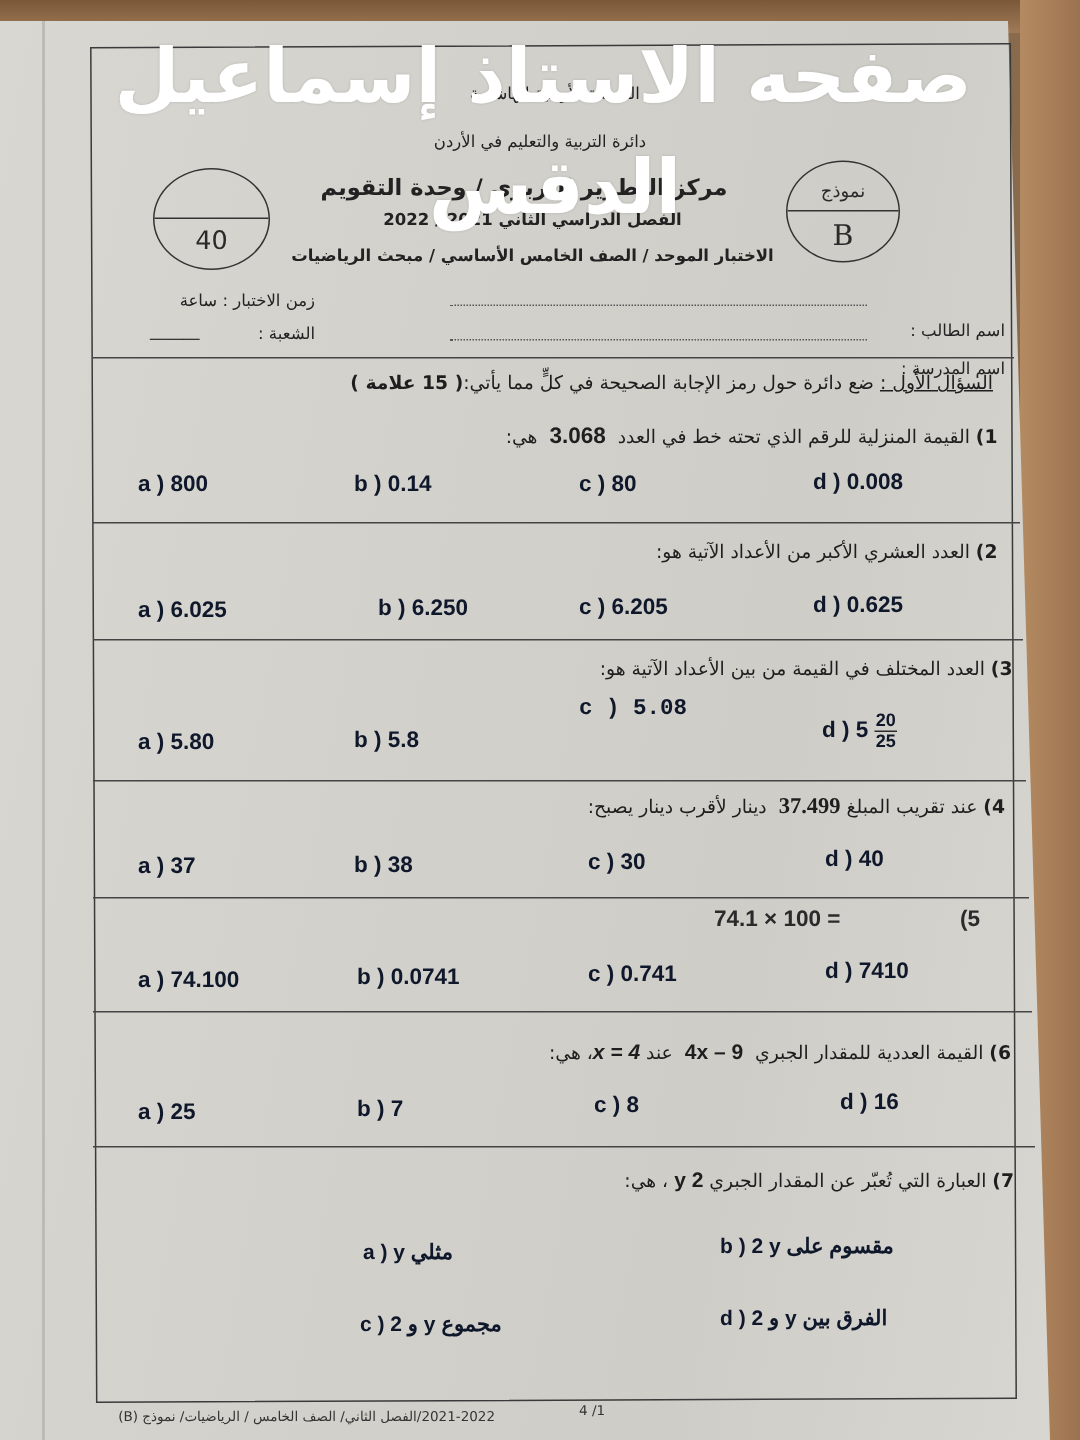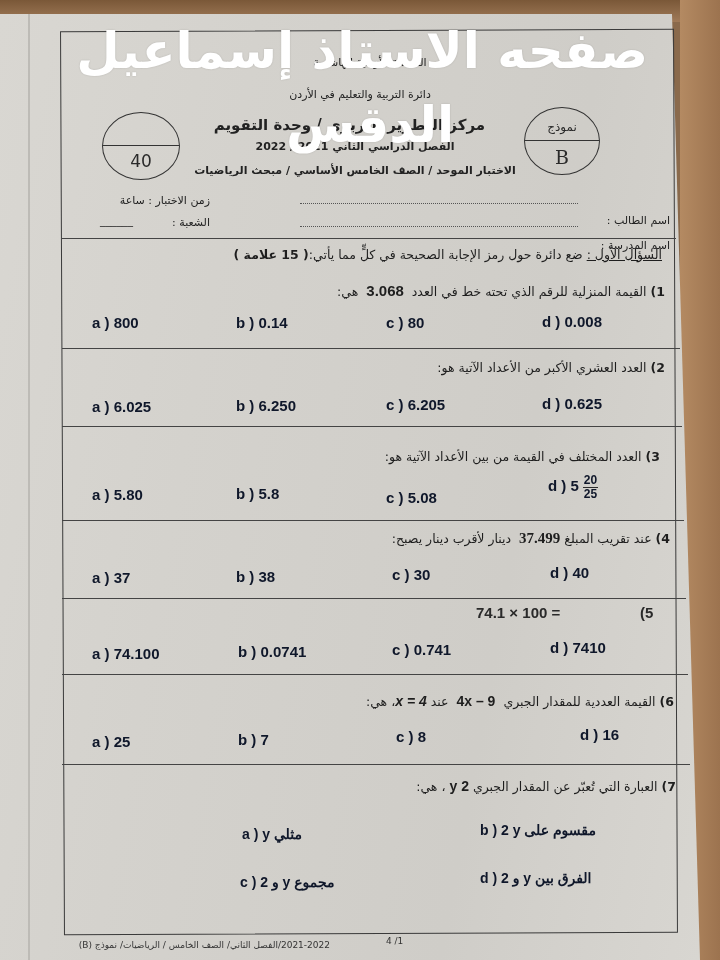--- a/index.html
+++ b/index.html
@@ -102,31 +102,31 @@
 <div class="opt" style="left:92px; top:314px;">a ) 800</div>
 <div class="opt" style="left:236px; top:314px;">b )  0.14</div>
 <div class="opt" style="left:386px; top:314px;">c )  80</div>
 <div class="opt" style="left:542px; top:313px;">d ) 0.008</div>
 <div class="sep" style="left:62px; top:348px; width:618px;"></div>
 
 <div class="abs q-text ar" style="left:300px; top:360px; width:365px;">
   <b>2)</b> <span>العدد العشري الأكبر من الأعداد الآتية هو:</span>
 </div>
 <div class="opt" style="left:92px; top:398px;">a ) 6.025</div>
-<div class="opt" style="left:236px; top:397px;">b )  6.250</div>
+<div class="opt" style="left:252px; top:397px;">b )  6.250</div>
 <div class="opt" style="left:386px; top:396px;">c )  6.205</div>
 <div class="opt" style="left:542px; top:395px;">d ) 0.625</div>
 <div class="sep" style="left:62px; top:426px; width:620px;"></div>
 
-<div class="abs q-text ar" style="left:272px; top:438px; width:388px;margin-top:11px;">
+<div class="abs q-text ar" style="left:287px; top:438px; width:388px;">
   <b>3)</b> <span>العدد المختلف في القيمة من بين الأعداد الآتية هو:</span>
 </div>
 <div class="opt" style="left:92px; top:486px;">a ) 5.80</div>
 <div class="opt" style="left:236px; top:485px;">b )  5.8</div>
-<div class="opt" style="left:386px; top:489px;">c )  5.08</div>
+<div class="opt" style="left:386px; top:464px;font-family:Liberation Mono, monospace;">c )  5.08</div>
 <div class="opt" style="left:548px; top:474px;">
   <span>d )   5</span><span class="frac"><span class="n">20</span><span class="d">25</span></span>
 </div>
 <div class="sep" style="left:62px; top:520px; width:622px;"></div>
 
 <div class="abs q-text ar" style="left:300px; top:530px; width:370px;">
   <b>4)</b> <span>عند تقريب المبلغ</span>&nbsp;<b style="font-family:Liberation Serif, serif; font-size:15px;">37.499</b>&nbsp;&nbsp;<span>دينار لأقرب دينار يصبح:</span>
 </div>
 <div class="opt" style="left:92px; top:569px;">a ) 37</div>
 <div class="opt" style="left:236px; top:568px;">b ) 38</div>
@@ -141,21 +141,21 @@
 <div class="opt" style="left:392px; top:641px;">c )  0.741</div>
 <div class="opt" style="left:550px; top:639px;">d )  7410</div>
 <div class="sep" style="left:62px; top:674px; width:626px;"></div>
 
 <div class="abs q-text ar" style="left:300px; top:693px; width:374px;">
   <b>6)</b> <span>القيمة العددية للمقدار الجبري</span>&nbsp;&nbsp;<b style="font-family:'Liberation Sans',sans-serif; font-size:14px;">4x – 9</b>&nbsp;&nbsp;<span>عند</span>&nbsp;<b style="font-family:'Liberation Sans',sans-serif; font-size:14px;font-style:italic;">x = 4</b><span>، هي:</span>
 </div>
 <div class="opt" style="left:92px; top:733px;">a ) 25</div>
 <div class="opt" style="left:238px; top:731px;">b )     7</div>
 <div class="opt" style="left:396px; top:728px;">c ) 8</div>
-<div class="opt" style="left:580px; top:726px;">d )   16</div>
+<div class="opt" style="left:560px; top:726px;">d )   16</div>
 <div class="sep" style="left:62px; top:764px; width:628px;"></div>
 
 <div class="abs q-text ar" style="left:320px; top:778px; width:356px;">
   <b>7)</b> <span>العبارة التي تُعبّر عن المقدار الجبري</span>&nbsp;<b style="font-family:'Liberation Sans',sans-serif; font-size:14px;">2 y</b>&nbsp;<span>، هي:</span>
 </div>
 <div class="opt" style="left:242px; top:826px; direction:ltr; font-size:14px;">a )  y مثلي</div>
 <div class="opt" style="left:480px; top:822px; direction:ltr; font-size:14px;">b ) 2 y مقسوم على</div>
 <div class="opt" style="left:240px; top:874px; direction:ltr; font-size:14px;">c ) 2 و y مجموع</div>
 <div class="opt" style="left:480px; top:870px; direction:ltr; font-size:14px;">d )   2 و y الفرق بين</div>
 

